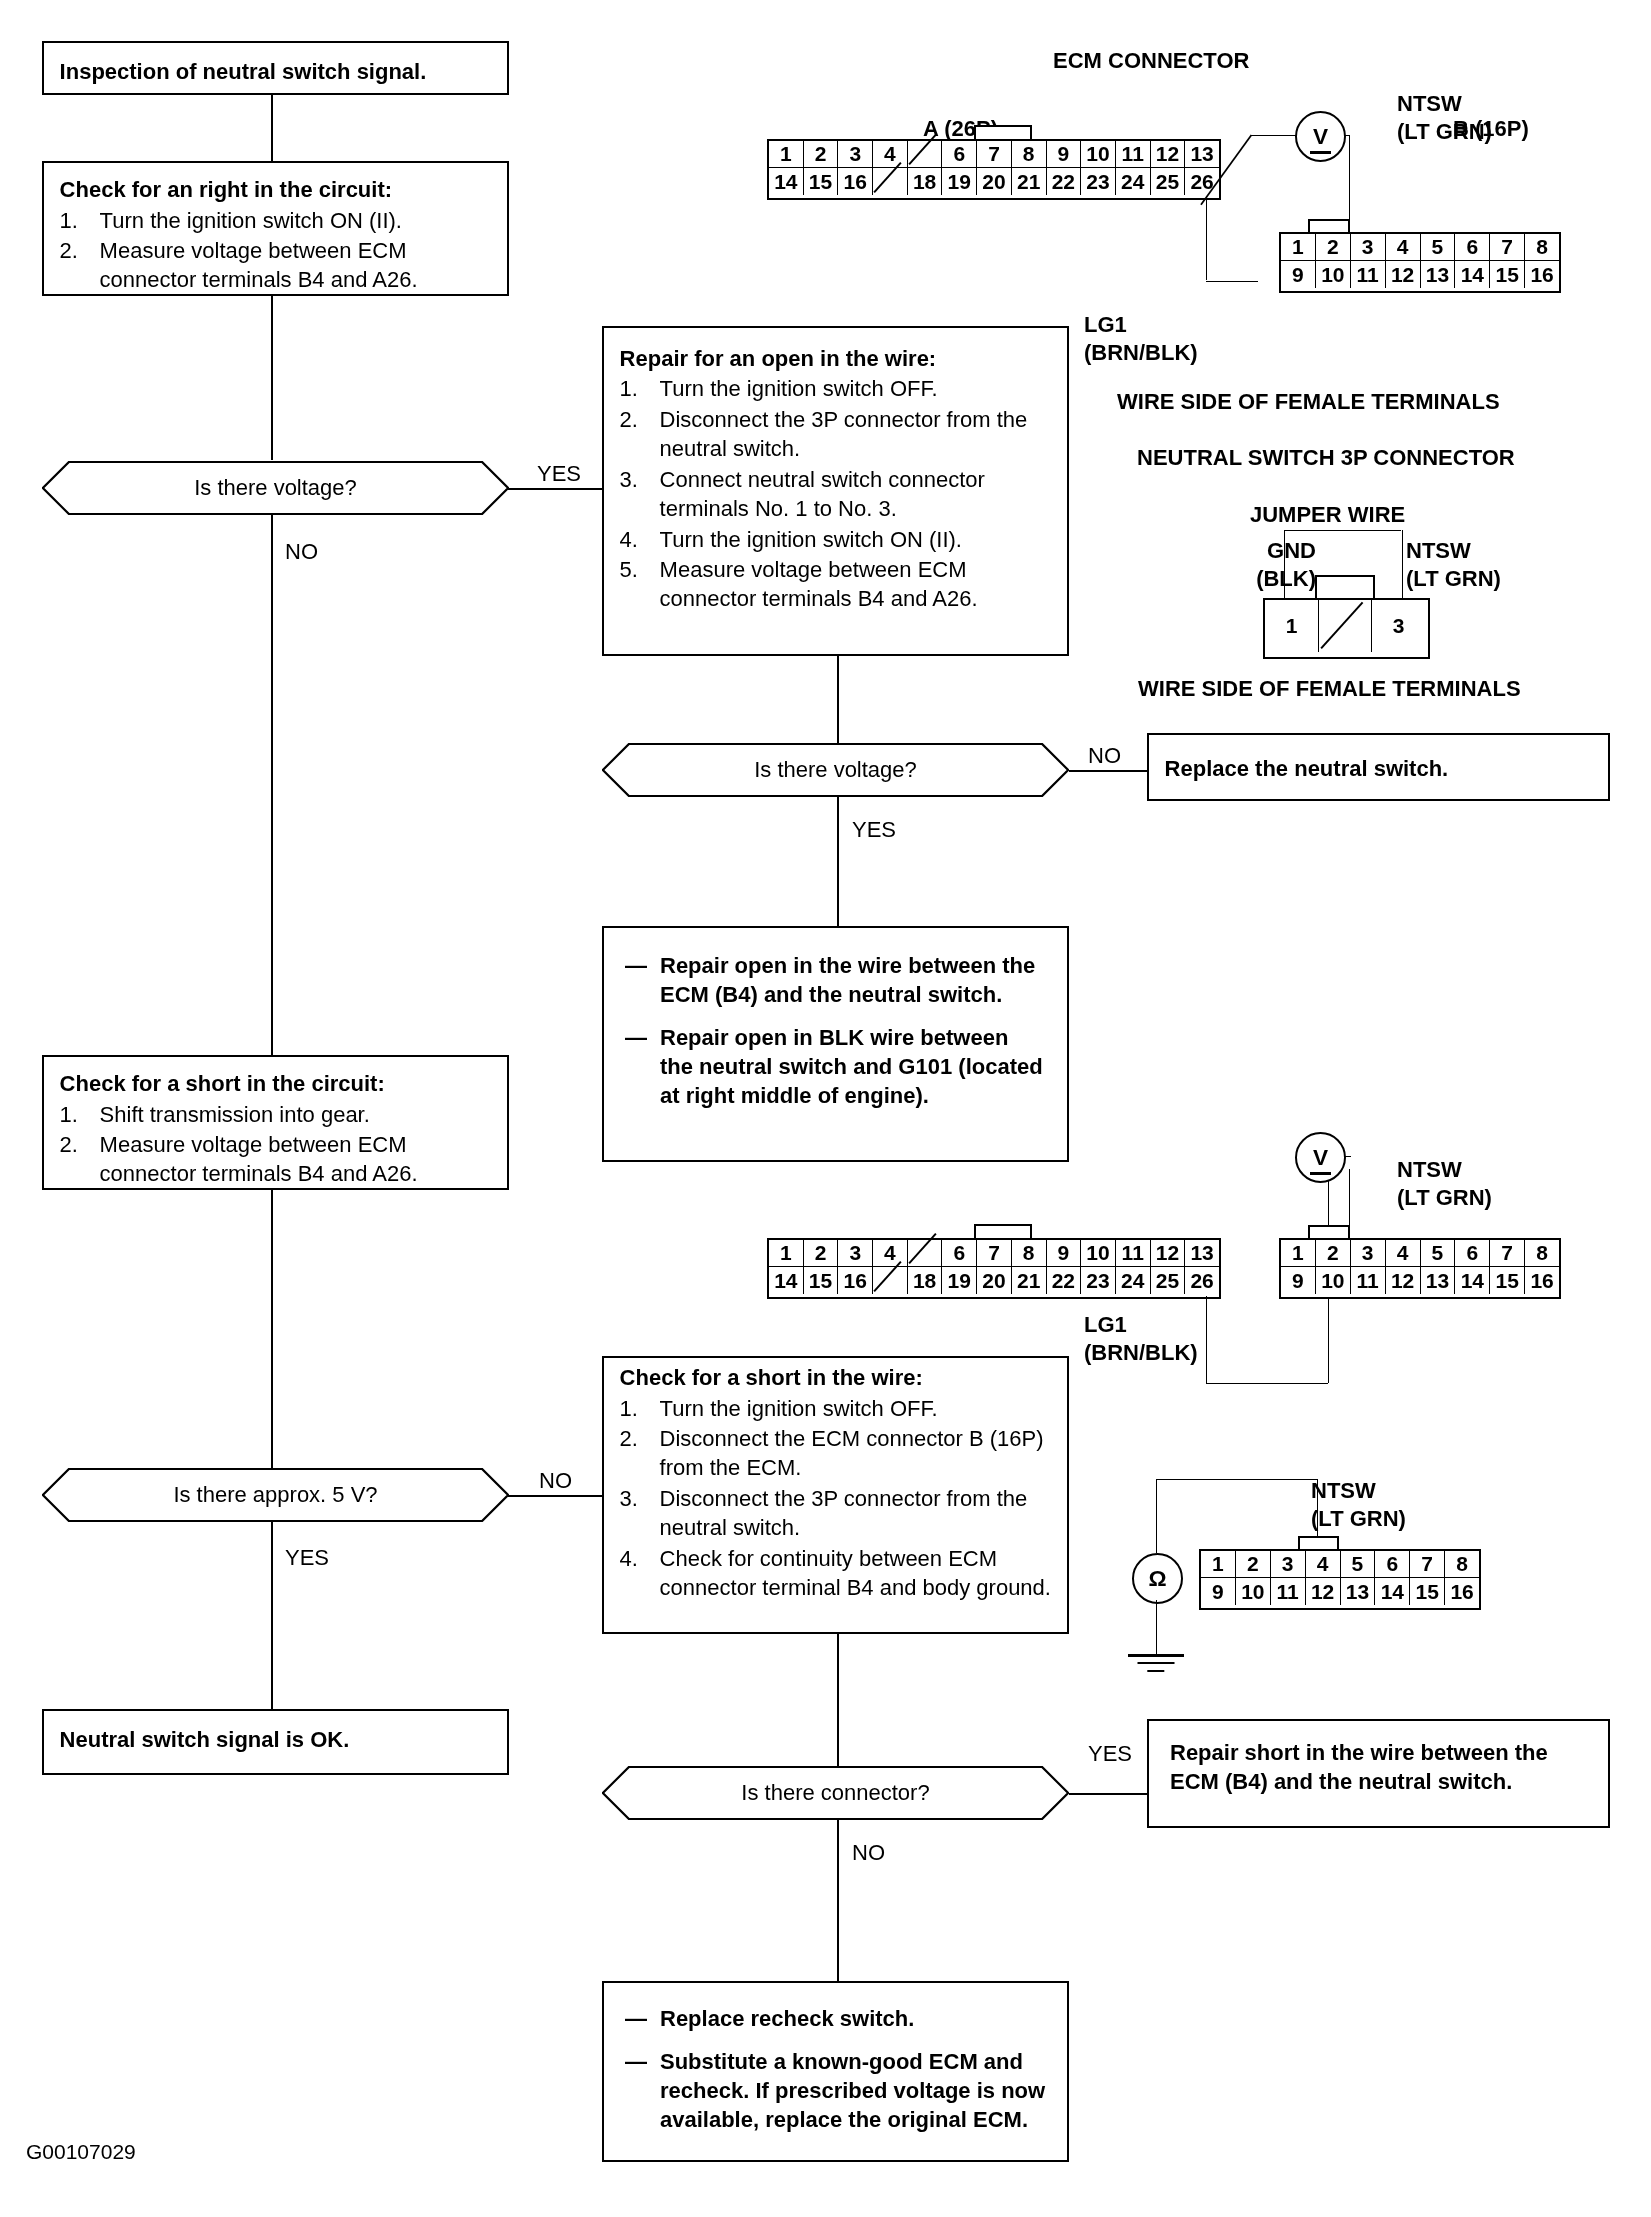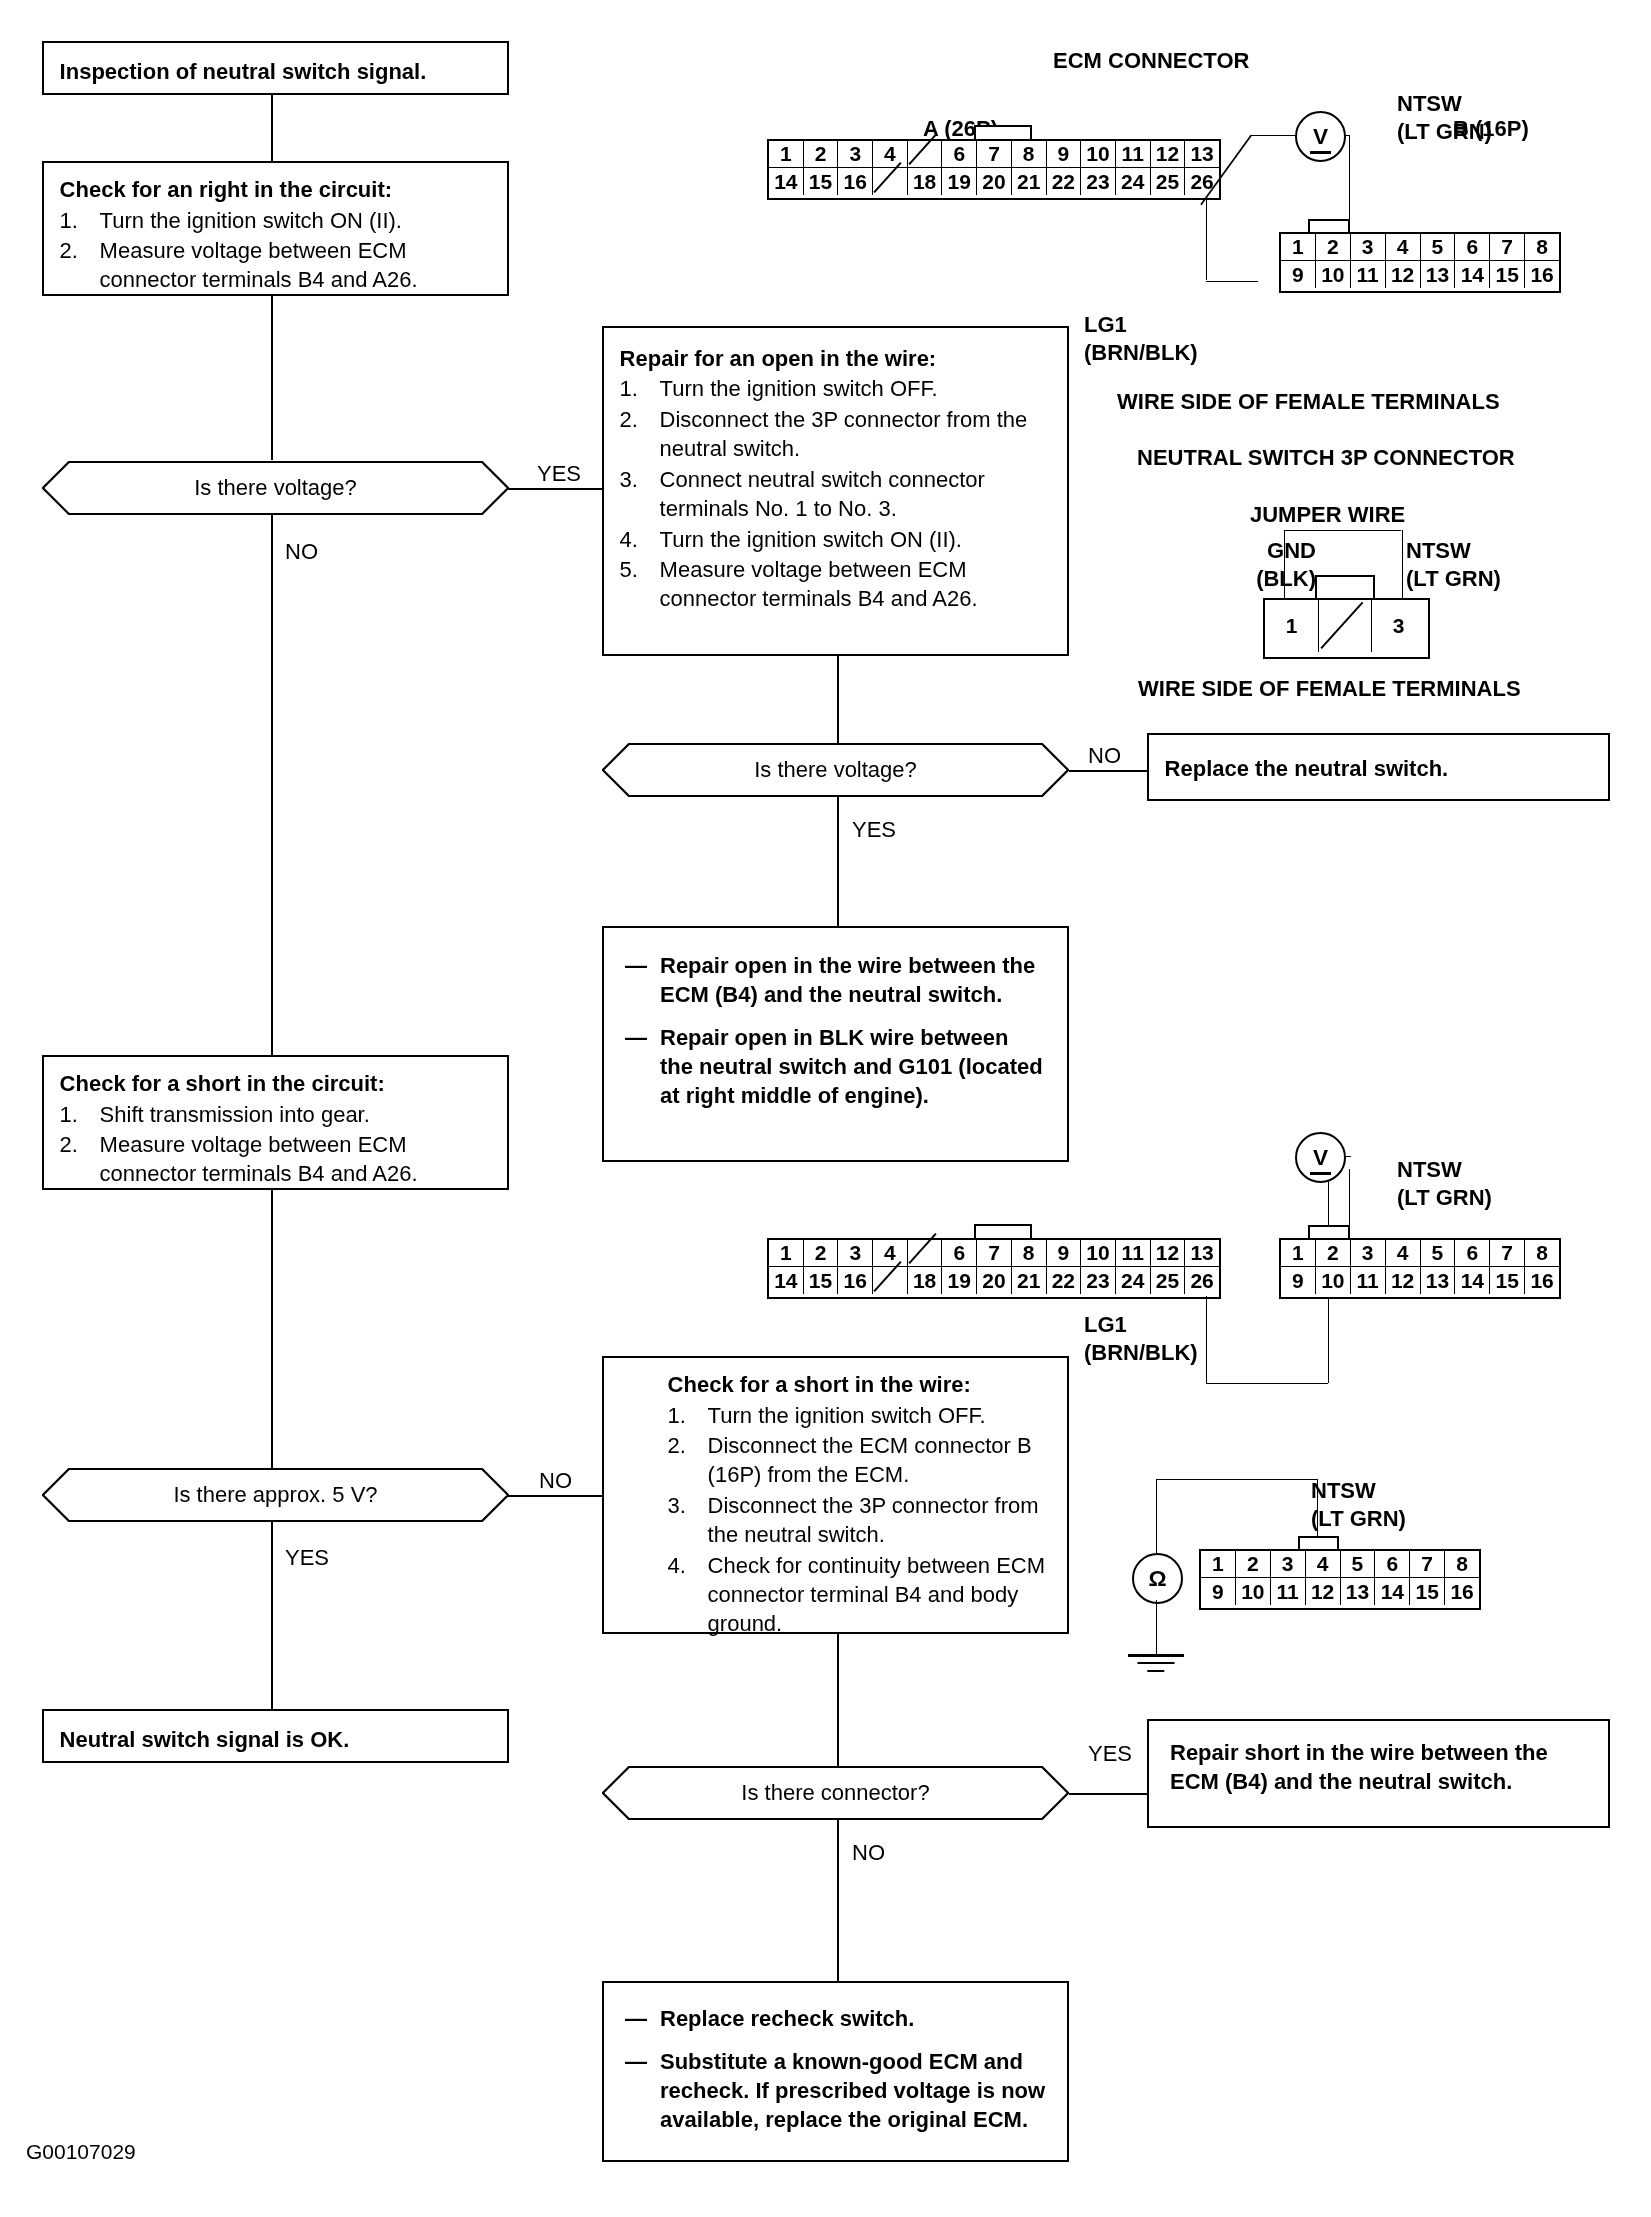--- a/index.html
+++ b/index.html
@@ -189,21 +189,21 @@
   </svg>
   <div class="hlabel">Is there approx. 5 V?</div>
 </div>
 <div class="elabel" style="left:539px;top:1468px;">NO</div>
 <div class="hline" style="left:508px;top:1495px;width:96px;"></div>
 <div class="vline" style="left:602px;top:1356px;height:141px;"></div>
 <div class="elabel" style="left:285px;top:1545px;">YES</div>
 <div class="vline" style="left:271px;top:1522px;height:187px;"></div>
 
 <div class="abs box" style="left:602px;top:1356px;width:467px;height:278px;">
-  <div class="btxt" style="padding-top:12px;margin-left:48px;">
+  <div class="btxt" style="padding-top:5px;">
     <div class="bold">Check for a short in the wire:</div>
     <ul class="nlist">
       <li>
           <span class="n">1.</span>
           <span class="t">Turn the ignition switch OFF.</span>
         </li>
       <li>
           <span class="n">2.</span>
           <span class="t">Disconnect the ECM connector B (16P) from the ECM.</span>
         </li>
@@ -213,21 +213,21 @@
         </li>
       <li>
           <span class="n">4.</span>
           <span class="t">Check for continuity between ECM connector terminal B4 and body ground.</span>
         </li>
     </ul>
   </div>
 </div>
 <div class="vline" style="left:837px;top:1634px;height:132px;"></div>
 
-<div class="abs box" style="left:42px;top:1709px;width:467px;height:54px;">
+<div class="abs box" style="left:42px;top:1709px;width:467px;height:66px;">
   <div class="btxt bold" style="padding-top:14px;">Neutral switch signal is OK.</div>
 </div>
 
 <div class="hex" style="left:602px;top:1766px;width:467px;height:54px;">
   <svg width="467" height="54" viewBox="0 0 537 62">
     <polygon points="31,1 506,1 536,31 506,61 31,61 1,31" fill="#fff" stroke="#000" stroke-width="2.5"></polygon>
   </svg>
   <div class="hlabel">Is there connector?</div>
 </div>
 <div class="elabel" style="left:1088px;top:1741px;">YES</div>

